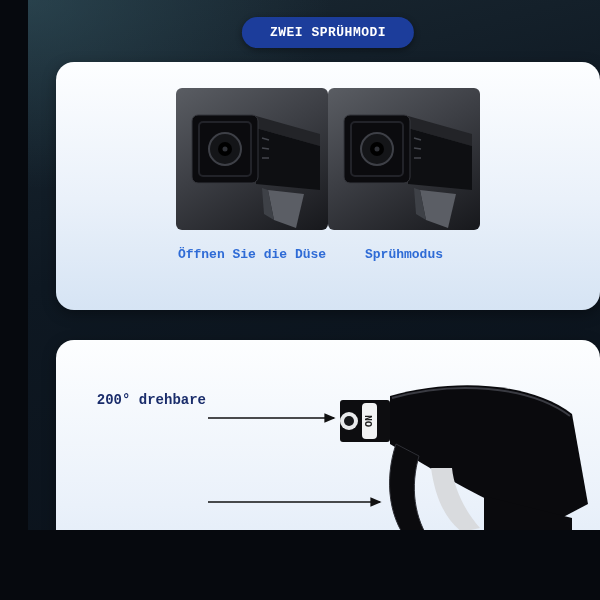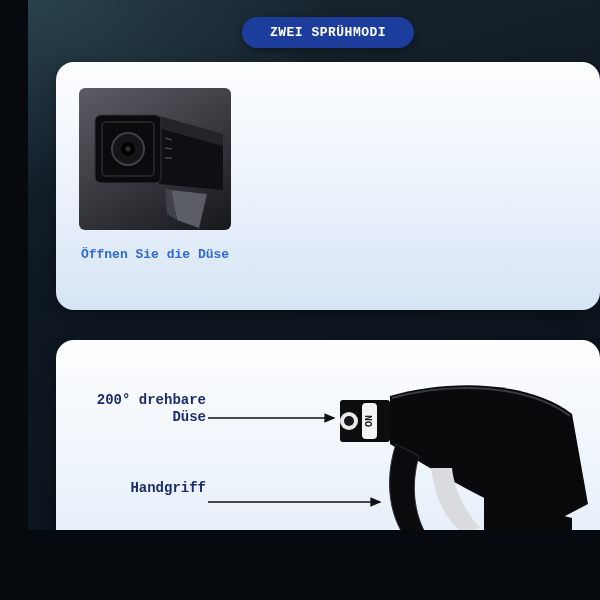--- a/index.html
+++ b/index.html
@@ -17,21 +17,21 @@
     letter-spacing:.5px;padding:8px 28px;border-radius:16px;white-space:nowrap;
     box-shadow:0 2px 6px rgba(0,0,0,.4);
   }
   .card{
     position:absolute;left:28px;width:544px;border-radius:18px;
     background:linear-gradient(180deg,#fdfeff 0%,#eaf1fa 55%,#d6e4f4 100%);
     box-shadow:0 4px 14px rgba(0,0,0,.35);
   }
   .card-modes{top:62px;height:248px;}
   .card-features{top:340px;height:300px;}
-  .modes-row{display:flex;justify-content:space-between;padding:26px 23px 0;}
+  .modes-row{display:flex;justify-content:center;padding:26px 23px 0;}
   .mode{width:152px;text-align:center;}
   .photo{
     width:152px;height:142px;border-radius:6px;overflow:hidden;
     background:linear-gradient(150deg,#5a5d63 0%,#3c3e44 45%,#17181c 100%);
   }
   .photo svg{display:block;width:152px;height:142px;}
   .caption{display:inline-block;margin-top:17px;font-size:13px;font-weight:bold;color:#2e6bd6;}
   .callout{
     position:absolute;width:128px;text-align:right;
     font-size:14px;font-weight:bold;color:#1a2d6b;line-height:17px;
@@ -77,20 +77,28 @@
       <div class="mode">
         <div class="photo">
           <svg viewBox="0 0 152 142">
               <use href="#nozzle-tile"></use>
             </svg>
         </div>
         <span class="caption">Öffnen Sie die Düse</span>
       </div>
 
 
+      <div class="mode">
+        <div class="photo">
+          <svg viewBox="0 0 152 142">
+              <use href="#nozzle-tile"></use>
+            </svg>
+        </div>
+        <span class="caption">Sprühmodus</span>
+      </div>
 
     </div>
   </div>
 
   <div class="card card-features">
 
     <svg class="sprayer" viewBox="0 0 260 240">
       <defs>
         <pattern id="ribs" width="9" height="10" patternUnits="userSpaceOnUse">
           <rect width="9" height="60" fill="#0c0c0f"></rect>
@@ -114,24 +122,22 @@
 
       <rect x="118" y="164" width="116" height="52" rx="6" fill="url(#ribs)"></rect>
       <rect x="118" y="164" width="116" height="8" rx="4" fill="#1c1d21"></rect>
 
       <path d="M104,216 C120,234 214,240 246,226 L246,240 L100,240 Z" fill="#101114"></path>
       <path d="M120,222 C150,232 210,234 240,226" stroke="#3c3e45" stroke-width="2" fill="none"></path>
     </svg>
 
     <div class="callout callout-1">
       <span>200° drehbare</span>
-      <span>Düse</span>
     </div>
     <div class="callout callout-2">
-      <span>Handgriff</span>
     </div>
 
     <svg class="arrows" viewBox="0 0 544 300">
       <defs>
         <marker id="ah" markerWidth="8" markerHeight="8" refX="6" refY="3" orient="auto">
           <path d="M0,0 L7,3 L0,6 Z" fill="#111111"></path>
         </marker>
       </defs>
       <line x1="152" y1="78" x2="278" y2="78" stroke="#111111" stroke-width="1.6" marker-end="url(#ah)"></line>
       <line x1="152" y1="162" x2="324" y2="162" stroke="#111111" stroke-width="1.6" marker-end="url(#ah)"></line>

